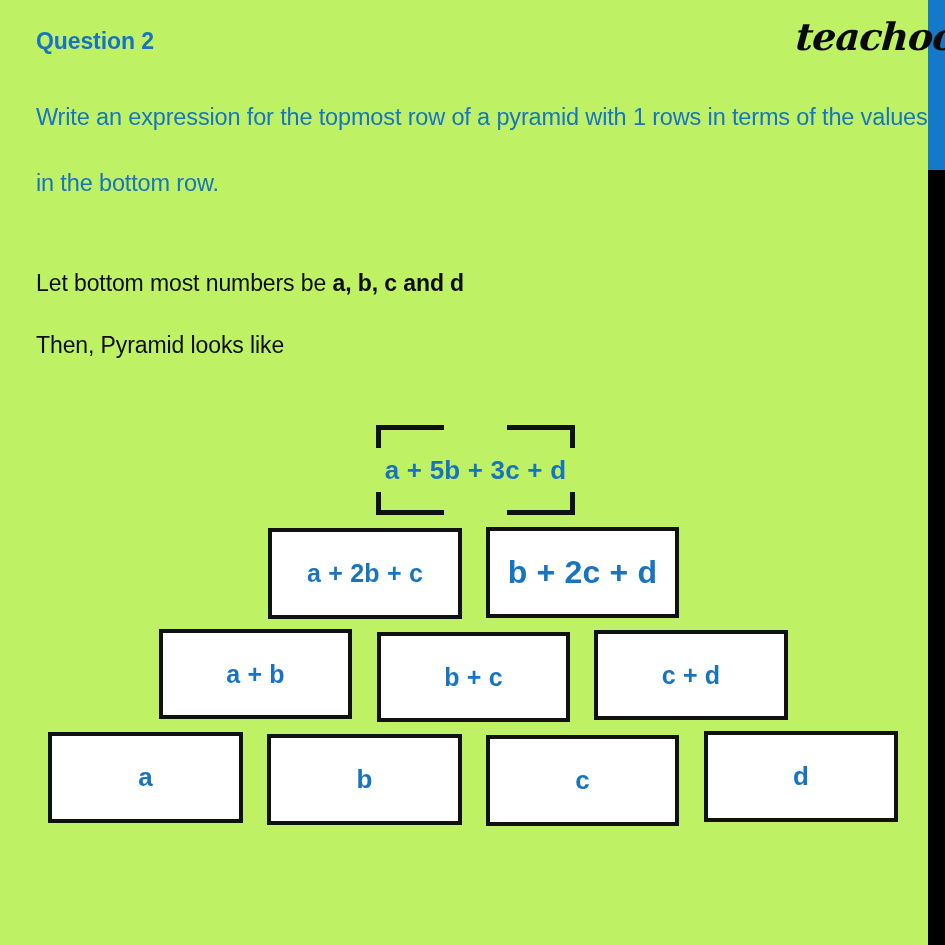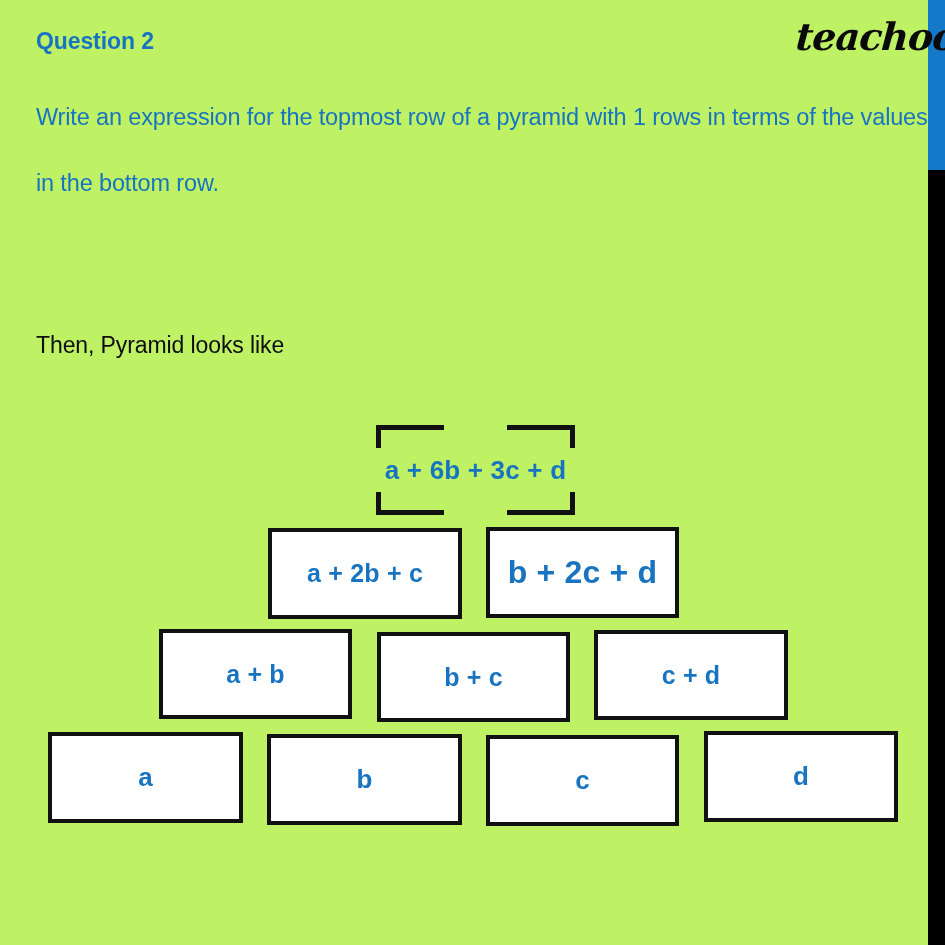--- a/index.html
+++ b/index.html
@@ -138,33 +138,36 @@
 
 <div id="page" style="background: #bef264; padding-left: 40px;">
 
   <div class="edge-bar-blue" style="background: rgb(20, 121, 201);"></div>
   <div class="edge-bar-black" style="background: rgb(0, 0, 0);"></div>
 
   <div class="q-heading" style="color: rgb(24, 116, 192);">Question 2</div>
   <div class="logo">teachoo</div>
   <div class="q-text" style="color: rgb(24, 116, 192);">Write an expression for the topmost row of a pyramid with 1 rows in terms of the values in the bottom row.</div>
 
+  <div class="body-line l1" style="color: rgb(13, 13, 13);">
+    <span>Let bottom most numbers be </span><b>a, b, c and d</b>
+  </div>
   <div class="body-line l2" style="color: rgb(13, 13, 13);">Then, Pyramid looks like</div>
 
   <div id="pyramid">
       <div class="cell bracket" style="left: 376px; top: 425px; width: 199px; height: 90px; font-size: 26px; color: rgb(24, 116, 192);">
         <span class="br top-l" style="background: rgb(17, 17, 17);"></span>
         <span class="br top-r" style="background: rgb(17, 17, 17);"></span>
         <span class="br bot-l" style="background: rgb(17, 17, 17);"></span>
         <span class="br bot-r" style="background: rgb(17, 17, 17);"></span>
         <span class="br lef-t" style="background: rgb(17, 17, 17);"></span>
         <span class="br lef-b" style="background: rgb(17, 17, 17);"></span>
         <span class="br rig-t" style="background: rgb(17, 17, 17);"></span>
         <span class="br rig-b" style="background: rgb(17, 17, 17);"></span>
-        <span class="cell-label">a + 6b + 3c + d</span>
+        <span class="cell-label">a + 5b + 3c + d</span>
       </div>
       <div class="cell solid" style="left: 268px; top: 528px; width: 194px; height: 91px; font-size: 25px; color: rgb(24, 116, 192); border-color: rgb(17, 17, 17);">
         <span class="cell-label">a + 2b + c</span>
       </div>
       <div class="cell solid" style="left: 486px; top: 527px; width: 193px; height: 91px; font-size: 32px; color: rgb(24, 116, 192); border-color: rgb(17, 17, 17);">
         <span class="cell-label">b + 2c + d</span>
       </div>
       <div class="cell solid" style="left: 377px; top: 632px; width: 193px; height: 90px; font-size: 25px; color: rgb(24, 116, 192); border-color: rgb(17, 17, 17);">
         <span class="cell-label">b + c</span>
       </div>

